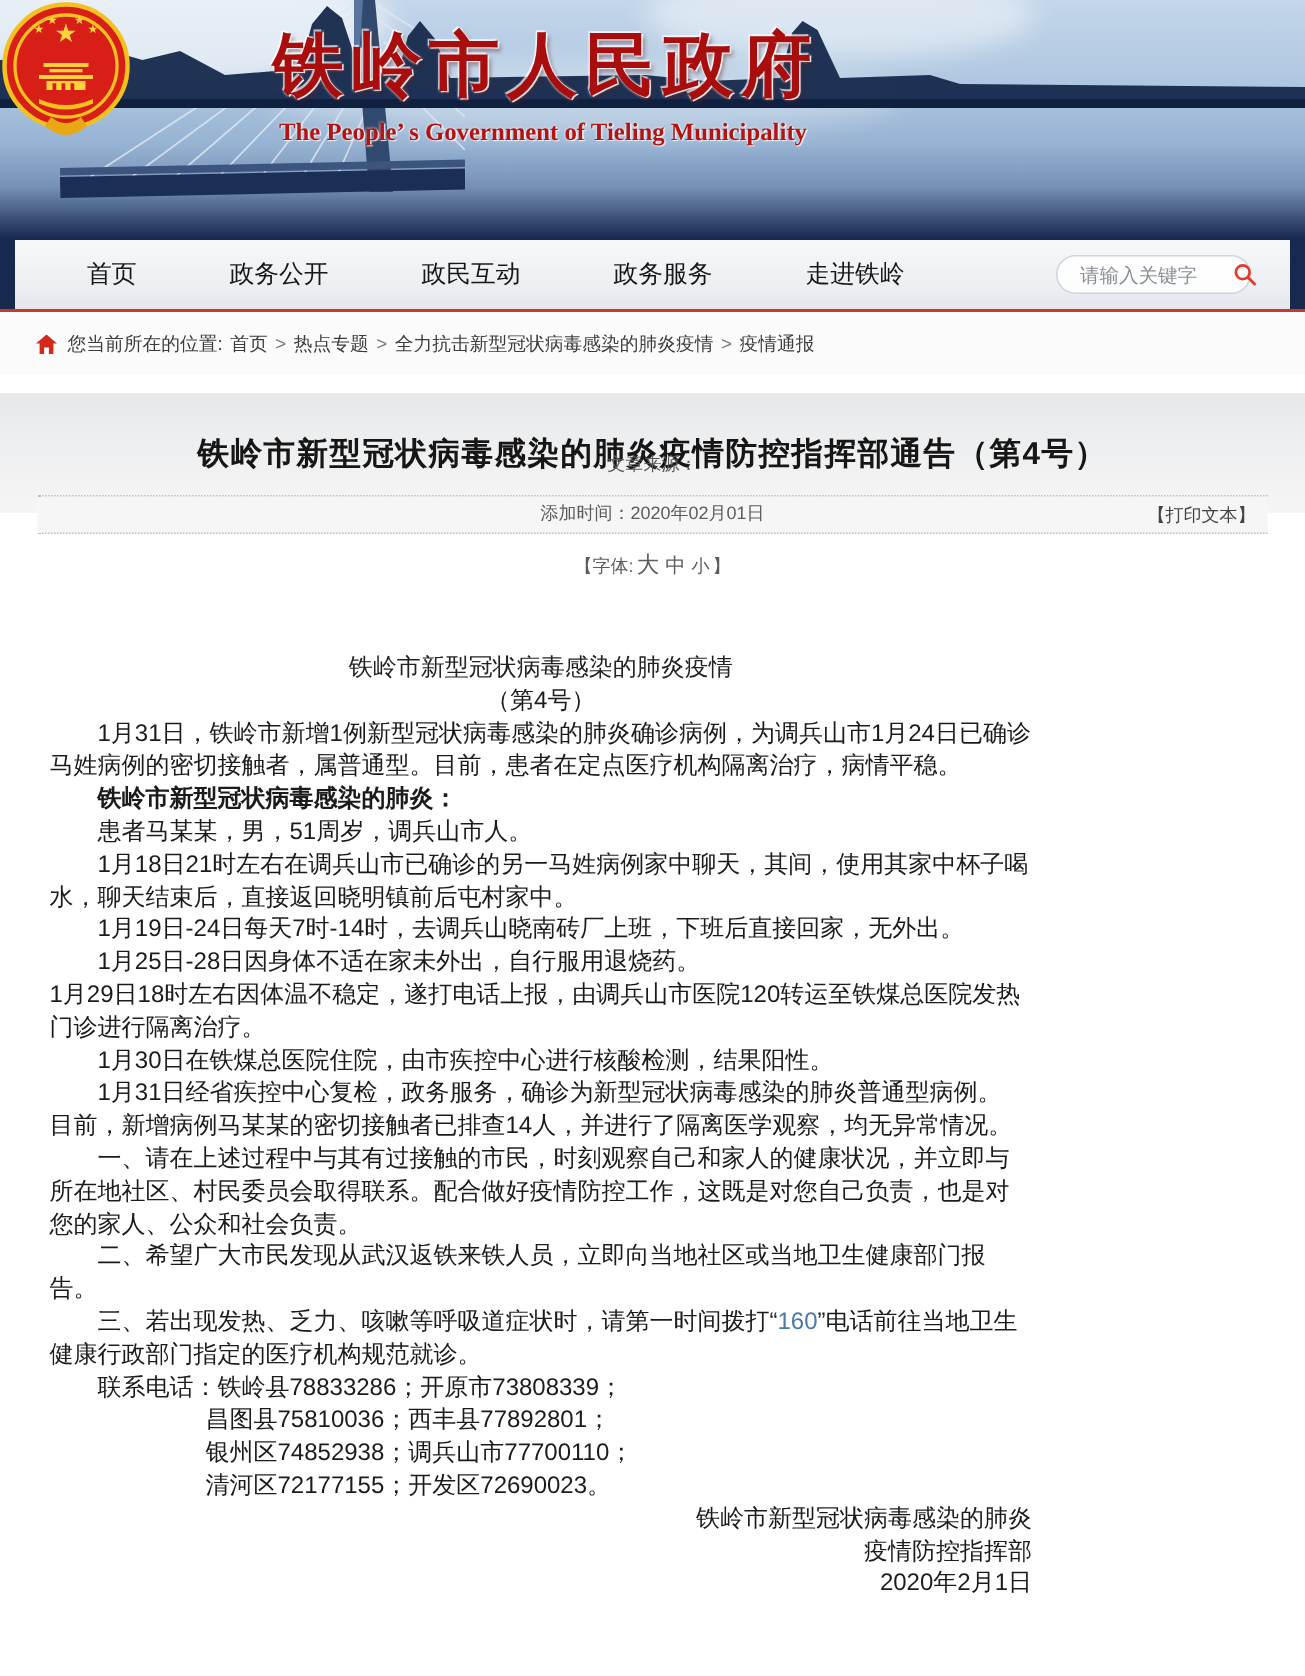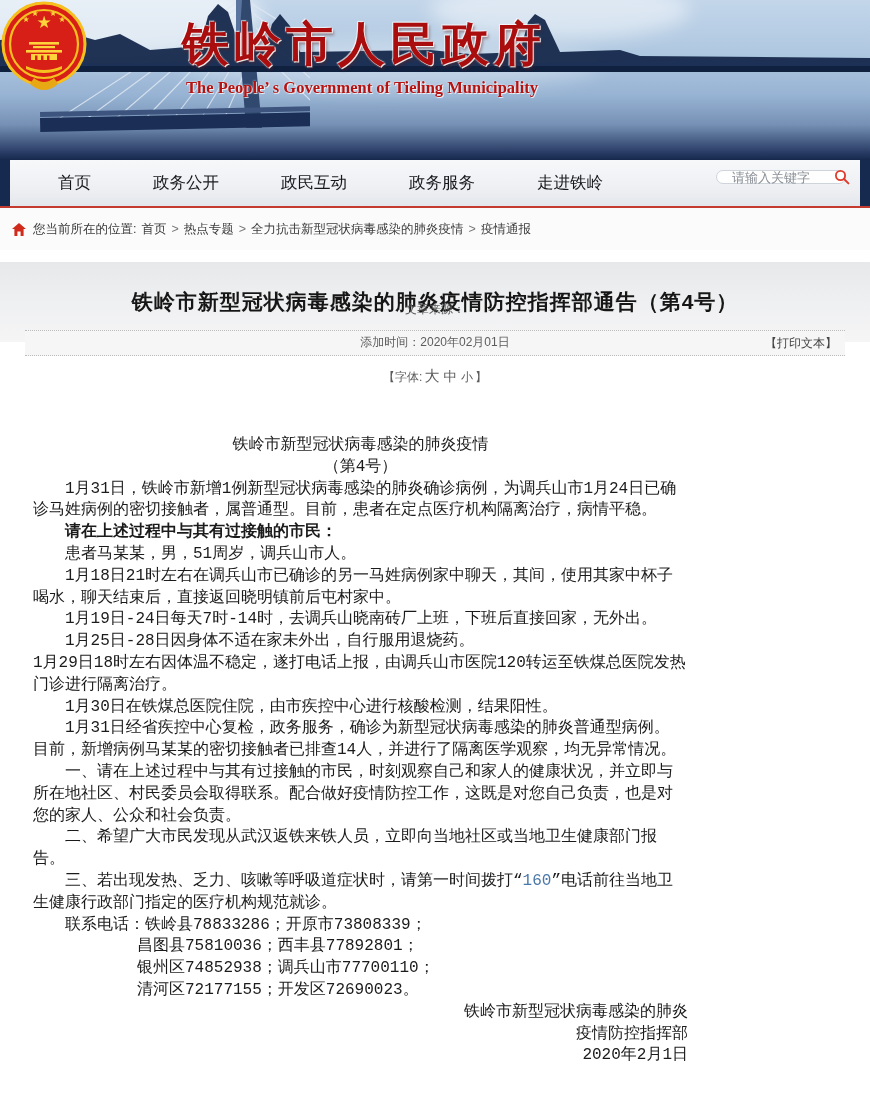--- a/index.html
+++ b/index.html
@@ -23,33 +23,33 @@
   .site-sub{position:absolute;left:186px;top:78px;font-family:"Liberation Serif","DejaVu Serif",serif;
         font-weight:700;font-size:16.5px;color:#b51212;white-space:nowrap;
         text-shadow:0 0 2px rgba(255,255,255,.9),1px 1px 0 rgba(255,255,255,.7);}
 
   
   .navstrip{position:absolute;top:160px;left:0;width:870px;height:46px;background:#16294e;
         padding:0 10px;box-sizing:border-box;}
   .navbar{height:46px;background:linear-gradient(180deg,#f7f8fa 0%,#eceef2 70%,#e3e6eb 100%);
         display:flex;align-items:center;gap:62px;padding-left:48px;position:relative;box-sizing:border-box;}
   .nav-item{font-size:16.5px;color:#15171a;cursor:pointer;white-space:nowrap;}
-  .search{position:absolute;right:14px;top:10px;width:130px;height:14px;box-sizing:border-box;
+  .search{position:absolute;right:26px;top:10px;width:130px;height:26px;box-sizing:border-box;
         background:rgba(255,255,255,.88);border:1px solid #cfd4da;border-radius:13px;
         display:flex;align-items:center;gap:10px;}
   .search input{flex:1;border:none;outline:none;background:transparent;margin-left:13px;width:90px;
         font-size:13px;color:#444;font-family:inherit;}
   .search input::placeholder{color:#8a8f96;}
   .search-ico{width:16px;height:16px;margin-right:8px;flex:0 0 auto;cursor:pointer;}
 
   .redline{position:absolute;top:206px;left:0;width:870px;height:2px;background:#c43a2e;}
 
   
   .crumbs{position:absolute;top:208px;left:0;width:870px;height:42px;background:#fbfbfc;
-        display:flex;align-items:center;padding-left:12px;box-sizing:border-box;
+        display:flex;align-items:center;padding-left:24px;box-sizing:border-box;
         font-size:12.5px;color:#3c3c3c;gap:5px;}
   .crumb-link{cursor:pointer;white-space:nowrap;}
   .crumb-sep{color:#777;}
   .home-ico{width:14px;height:13px;margin-right:2px;}
 
   
   .band{position:absolute;top:262px;left:0;width:870px;height:80px;
         background:linear-gradient(180deg,#e7e8ea 0%,#eeeff0 45%,#f5f5f6 100%);
         display:flex;align-items:center;justify-content:center;}
   .page-title{font-size:21px;font-weight:700;color:#161616;letter-spacing:1px;}
@@ -61,21 +61,21 @@
         font-size:12px;color:#5c5c5c;box-sizing:border-box;flex-direction:column;}
   .meta-item{white-space:nowrap;}
   .fs-group{white-space:nowrap;}
   .fs-link{cursor:pointer;margin:0 2px;}
   .fs-da{font-size:15px;} .fs-zhong{font-size:13.5px;} .fs-xiao{font-size:12px;}
   .print-link{position:absolute;right:8px;cursor:pointer;color:#444;}
 
   
   .article{position:absolute;top:358px;left:0;width:714px;box-sizing:border-box;
         padding:77px 26px 0 33px;color:#1b1b1b;
-        font-family:Liberation Mono, monospace;}
+        font-family:Liberation Sans, sans-serif;}
   .art-head{text-align:center;font-size:21px;line-height:28px;font-weight:400;color:#222;margin:0;}
   .art-no{text-align:center;font-size:16px;line-height:24px;margin:0 0 2px 0;}
   .article p{margin:0;font-size:16px;line-height:21.8px;}
   .indent{text-indent:2em;}
   .bold{font-weight:700;}
   .wide{line-height:33.6px;}
   .wide-first{margin-top:5px;}
   .num-link{color:#4a78a8;}
   .phone-first{line-height:26.5px;margin-top:3px;}
   .phone-cont{line-height:26.5px;padding-left:104px;}
@@ -185,21 +185,21 @@
     <span class="meta-item"><span>添加时间：</span><span>2020年02月01日</span></span>
     <span class="fs-group"><span>【字体:</span><span class="fs-link fs-da">大</span><span class="fs-link fs-zhong">中</span><span class="fs-link fs-xiao">小</span><span>】</span></span>
     <span class="print-link">【打印文本】</span>
   </div>
 
   <div class="article">
     <p class="art-head">铁岭市新型冠状病毒感染的肺炎疫情</p>
     <p class="art-no">（第4号）</p>
 
     <p class="indent">1月31日，铁岭市新增1例新型冠状病毒感染的肺炎确诊病例，为调兵山市1月24日已确诊马姓病例的密切接触者，属普通型。目前，患者在定点医疗机构隔离治疗，病情平稳。</p>
-    <p class="indent bold">请在上述过程中与其有过接触的市民：</p>
+    <p class="indent bold">铁岭市新型冠状病毒感染的肺炎：</p>
     <p class="indent">患者马某某，男，51周岁，调兵山市人。</p>
     <p class="indent">1月18日21时左右在调兵山市已确诊的另一马姓病例家中聊天，其间，使用其家中杯子喝水，聊天结束后，直接返回晓明镇前后屯村家中。</p>
     <p class="indent">1月19日-24日每天7时-14时，去调兵山晓南砖厂上班，下班后直接回家，无外出。</p>
     <p class="indent">1月25日-28日因身体不适在家未外出，自行服用退烧药。</p>
     <p>1月29日18时左右因体温不稳定，遂打电话上报，由调兵山市医院120转运至铁煤总医院发热门诊进行隔离治疗。</p>
     <p class="indent">1月30日在铁煤总医院住院，由市疾控中心进行核酸检测，结果阳性。</p>
     <p class="indent">1月31日经省疾控中心复检，政务服务，确诊为新型冠状病毒感染的肺炎普通型病例。</p>
     <p>目前，新增病例马某某的密切接触者已排查14人，并进行了隔离医学观察，均无异常情况。</p>
     <p class="indent wide wide-first">一、请在上述过程中与其有过接触的市民，时刻观察自己和家人的健康状况，并立即与所在地社区、村民委员会取得联系。配合做好疫情防控工作，这既是对您自己负责，也是对您的家人、公众和社会负责。</p>
     <p class="indent wide">二、希望广大市民发现从武汉返铁来铁人员，立即向当地社区或当地卫生健康部门报告。</p>

